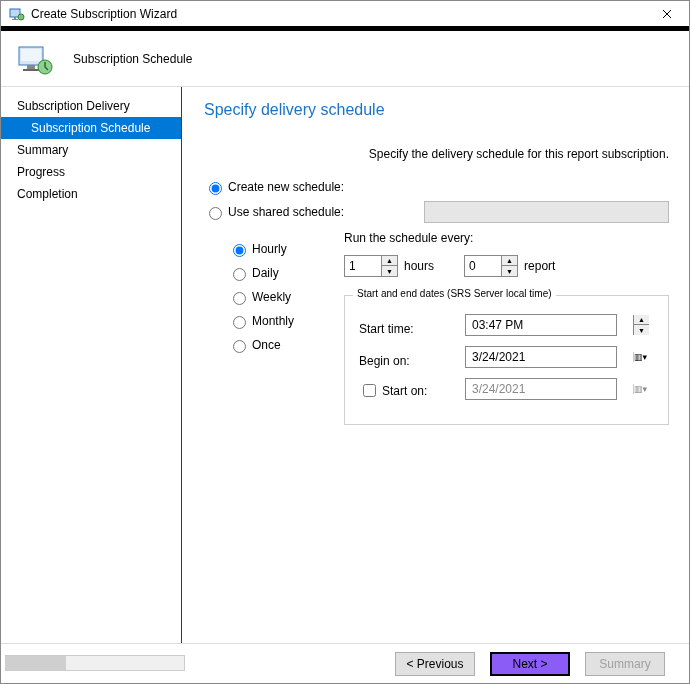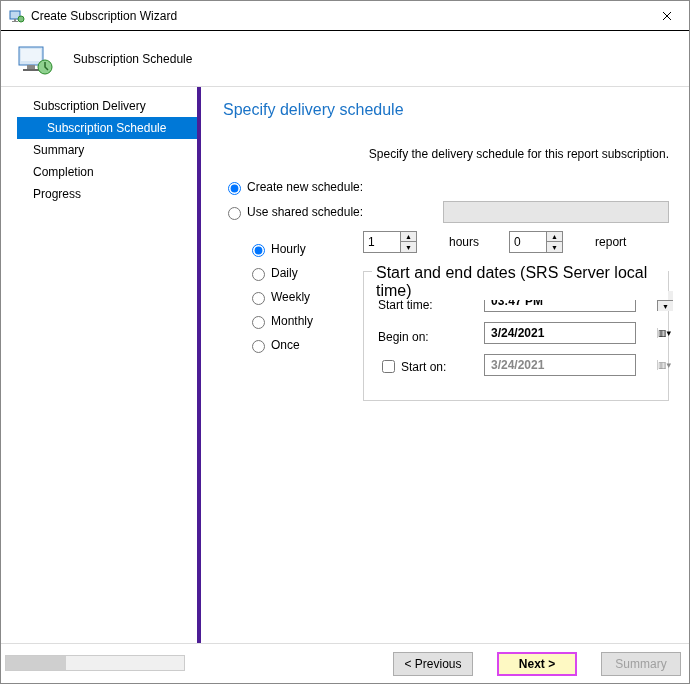--- a/index.html
+++ b/index.html
@@ -1,66 +1,66 @@
 <!DOCTYPE html>
 <html><head>
 <meta charset="utf-8">
 <style>
 * { box-sizing: border-box; font-family: 'Segoe UI', Tahoma, sans-serif; font-size: 12px; }
 body { margin: 0; padding: 0; background: #fff; }
 .window { width: 690px; height: 684px; border: 1px solid #888; background: #fff; position: relative; }
-.titlebar { height: 30px; display: flex; align-items: center; padding: 0 0 0 8px; border-bottom: 1px solid #000000; }
+.titlebar { height: 30px; display: flex; align-items: center; padding: 0 0 0 8px; border-bottom: 5px solid #000000; }
 .titlebar-icon { width: 16px; height: 16px; margin-right: 6px; }
 .titlebar-text { flex: 1; }
 .close-btn { width: 45px; height: 29px; display: flex; align-items: center; justify-content: center; cursor: pointer; }
 .header-area { height: 55px; display: flex; align-items: center; padding-left: 14px; }
 .header-icon { width: 40px; height: 40px; margin-right: 18px; }
 .header-title { font-size: 12px; }
-.body-area { position: absolute; top: 85px; bottom: 40px; left: 0; right: 0; display: flex; border-top: 1px solid #ddd; padding-left: 16px; }
+.body-area { position: absolute; top: 85px; bottom: 40px; left: 0; right: 0; display: flex; border-top: 1px solid #ddd; }
 .sidebar { width: 180px; padding-top: 8px; border-right: 0; }
 .sidebar-item { padding: 4px 0 4px 16px; cursor: pointer; }
 .sidebar-item.indent { padding-left: 30px; }
 .sidebar-item.selected { background: #0078d7; color: #fff; }
-.main { flex: 1; padding: 14px 20px 0 22px; border-left: 4px solid #4c1d95; position: relative; }
+.main { flex: 1; padding: 14px 20px 0 22px; border-left: 1px solid #4c1d95; position: relative; }
 .main-title { color: #1a73c7; font-size: 16px; font-weight: 400; margin-bottom: 28px; }
 .main-desc { margin-bottom: 18px; text-align: right; }
 .radio-row { display: flex; align-items: center; margin-bottom: 6px; }
 .radio-row input[type=radio] { margin-right: 6px; }
 .shared-select { margin-left: 80px; background: #e6e6e6; border: 1px solid #bbb; height: 22px; flex: 1; }
 .freq-radios { margin-left: 24px; margin-top: 12px; float: left; width: 110px; }
 .freq-radios .radio-row { margin-bottom: 8px; }
 .run-panel { margin-left: 140px; margin-top: 8px; }
 .run-label { margin-bottom: 10px; }
 .run-inputs { display: flex; align-items: center; gap: 0; margin-bottom: 18px; }
 .spinner-wrap { display: inline-flex; border: 1px solid #888; height: 22px; background: #fff; }
 .spinner-wrap input { border: none; width: 36px; padding: 0 4px; outline: none; }
 .spinner-btns { display: flex; flex-direction: column; border-left: 1px solid #888; }
 .spinner-btns span { width: 15px; height: 10px; display: flex; align-items: center; justify-content: center; font-size: 7px; line-height: 1; cursor: pointer; background: #eee; }
 .spinner-btns span:first-child { border-bottom: 1px solid #888; }
-.unit-label { margin: 0 30px 0 32px; }
+.unit-label { margin: 0 30px 0 6px; }
 .fieldset { border: 1px solid #cfcfcf; padding: 18px 14px 14px 14px; position: relative; }
-.fieldset-legend { position: absolute; top: -8px; left: 8px; background: #fff; padding: 0 4px; font-size: 16px; }
+.fieldset-legend { position: absolute; top: -8px; left: 8px; background: #fff; padding: 0 4px; font-size: 10px; }
 .field-row { display: flex; align-items: flex-end; margin-bottom: 10px; }
 .field-label { width: 106px; }
 .time-input, .date-input { border: 1px solid #888; height: 22px; width: 152px; display: flex; align-items: center; background: #fff; }
-.time-input input, .date-input input { border: none; flex: 1; padding: 0 6px; outline: none; background: transparent; font-weight: bold; }
+.time-input input, .date-input input { border: none; flex: 1; padding: 0 6px; outline: none; background: transparent; }
 .time-spin { display: flex; flex-direction: column; border-left: 1px solid #888; }
 .time-spin span { width: 15px; height: 10px; display:flex; align-items:center; justify-content:center; font-size: 7px; cursor: pointer; background: #eee; }
 .time-spin span:first-child { border-bottom: 1px solid #888; }
 .date-drop { width: 22px; display:flex; align-items:center; justify-content:center; border-left: 1px solid #ccc; cursor: pointer; font-size: 9px; }
 .date-input.disabled { color: #888; }
 .date-input.disabled input { color: #888; }
 .check-cell { display: flex; align-items: center; width: 106px; }
 .check-cell input { margin-right: 6px; }
 .footer { position: absolute; bottom: 0; left: 0; right: 0; height: 40px; border-top: 1px solid #ddd; display: flex; align-items: center; }
 .scroll-stub { width: 180px; height: 16px; position: absolute; left: 4px; bottom: 12px; background: #f0f0f0; border: 1px solid #ccc; }
 .scroll-thumb { width: 60px; height: 100%; background: #cfcfcf; }
-.footer-btns { position: absolute; right: 8px; bottom: 8px; top: 8px; display: flex; gap: 24px; }
+.footer-btns { position: absolute; right: 24px; bottom: 8px; top: 8px; display: flex; gap: 15px; }
 .btn { width: 80px; height: 24px; border: 1px solid #adadad; background: #e1e1e1; cursor: pointer; }
-.btn.primary { border: 2px solid #d946ef; background: #fef9c3; font-weight: bold; }
+.btn.primary { border: 2px solid #000000; background: #8b5cf6; }
 .btn:disabled { color: #a0a0a0; cursor: default; }
 </style>
 </head>
 <body>
 
 <div class="window">
 
   <div class="titlebar">
     <span class="titlebar-icon">
       <svg viewBox="0 0 16 16">
@@ -90,22 +90,22 @@
         </svg>
     </span>
     <span class="header-title">Subscription Schedule</span>
   </div>
 
   <div class="body-area">
     <div class="sidebar">
       <div class="sidebar-item">Subscription Delivery</div>
       <div class="sidebar-item indent selected">Subscription Schedule</div>
       <div class="sidebar-item">Summary</div>
+      <div class="sidebar-item">Progress</div>
       <div class="sidebar-item">Completion</div>
-      <div class="sidebar-item">Progress</div>
     </div>
 
     <div class="main">
       <div class="main-title">Specify delivery schedule</div>
       <div class="main-desc">Specify the delivery schedule for this report subscription.</div>
 
       <div class="radio-row">
         <input type="radio" name="mode" checked="" style="">
         <span>Create new schedule:</span>
       </div>
@@ -132,20 +132,21 @@
             <input type="radio" name="freq" style="">
             <span>Monthly</span>
           </div>
         <div class="radio-row">
             <input type="radio" name="freq" style="">
             <span>Once</span>
           </div>
       </div>
 
       <div class="run-panel">
+        <div class="run-label">Run the schedule every:</div>
         <div class="run-inputs">
           <div class="spinner-wrap">
             <input value="1" style="">
             <div class="spinner-btns">
                 <span>▲</span>
                 <span>▼</span>
               </div>
           </div>
           <span class="unit-label">hours</span>
           <div class="spinner-wrap">

